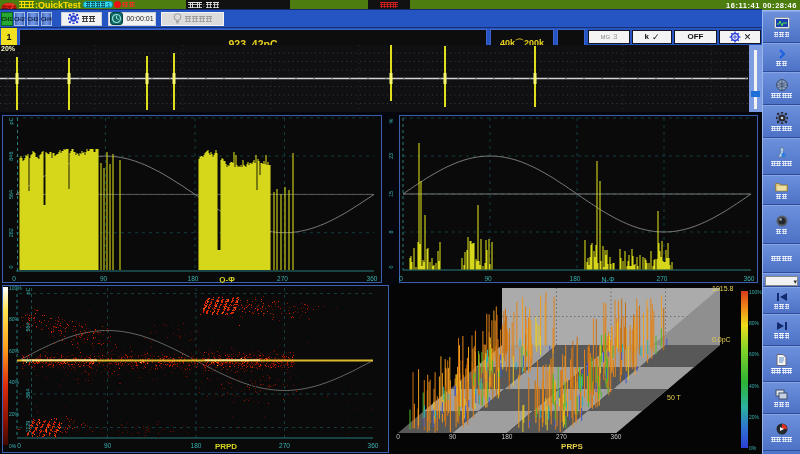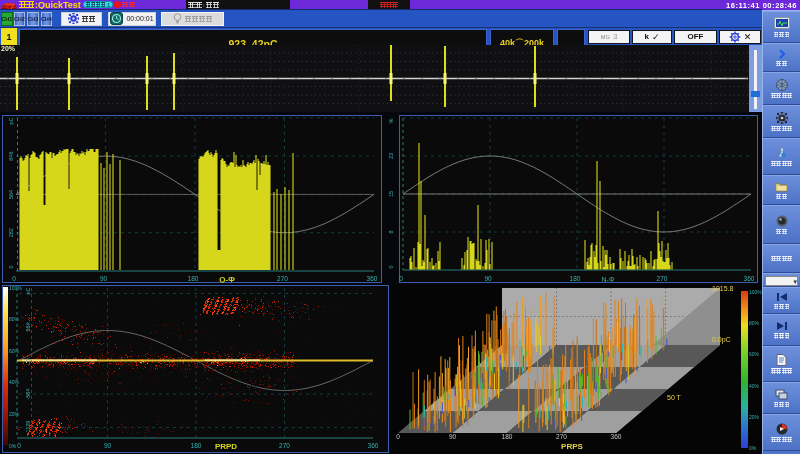--- a/index.html
+++ b/index.html
@@ -5,21 +5,21 @@
 #app{position:relative;width:800px;height:454px;overflow:hidden;background:#05070d}
 .abs{position:absolute}
 .zh{display:inline-flex;align-items:center;line-height:0}
 .zh i{display:inline-block;width:.88em;height:.92em;margin:0 .06em;
 background:
  linear-gradient(currentColor,currentColor) 0 0/100% 16% no-repeat,
  linear-gradient(currentColor,currentColor) 0 46%/100% 13% no-repeat,
  linear-gradient(currentColor,currentColor) 0 92%/100% 13% no-repeat,
  linear-gradient(currentColor,currentColor) 22% 0/13% 100% no-repeat,
  linear-gradient(currentColor,currentColor) 70% 0/13% 100% no-repeat;}
-#topbar{position:absolute;left:0;top:0;width:800px;height:10px;background:#6d28d9}
+#topbar{position:absolute;left:0;top:0;width:800px;height:10px;background:#4d7c0f}
 #topbar .sep{position:absolute;left:0;top:8.5px;width:762px;height:2.5px;background:#15296b}
 #toolbar{position:absolute;left:0;top:10px;width:762px;height:18px;background:#2455c2;border-bottom:1px solid #1a2f6e}
 #row3{position:absolute;left:0;top:28px;width:762px;height:17px;background:#2455c2}
 .blackbox{position:absolute;top:1px;height:29px;background:#0d0d0d;border:1px solid #3d64cc}
 .wbtn{position:absolute;top:1.5px;height:14.5px;background:#f4f4f4;border:1px solid #15151f;
  color:#111;font-size:8px;display:flex;align-items:center;justify-content:center;gap:3px}
 .chb{position:absolute;top:2px;width:11.8px;height:14px;border:1px solid #a8bce8;background:linear-gradient(90deg,#3f63b0,#6d92e2 35%,#6d92e2 65%,#3f63b0);
  color:#0c1c46;font-size:5.5px;font-weight:bold;display:flex;align-items:center;justify-content:center}
 .tbtn{position:absolute;top:1.5px;height:14.5px;background:#f2f2f2;border:1px solid #cdd2da;
  display:flex;align-items:center;justify-content:center;gap:3px;color:#222}

